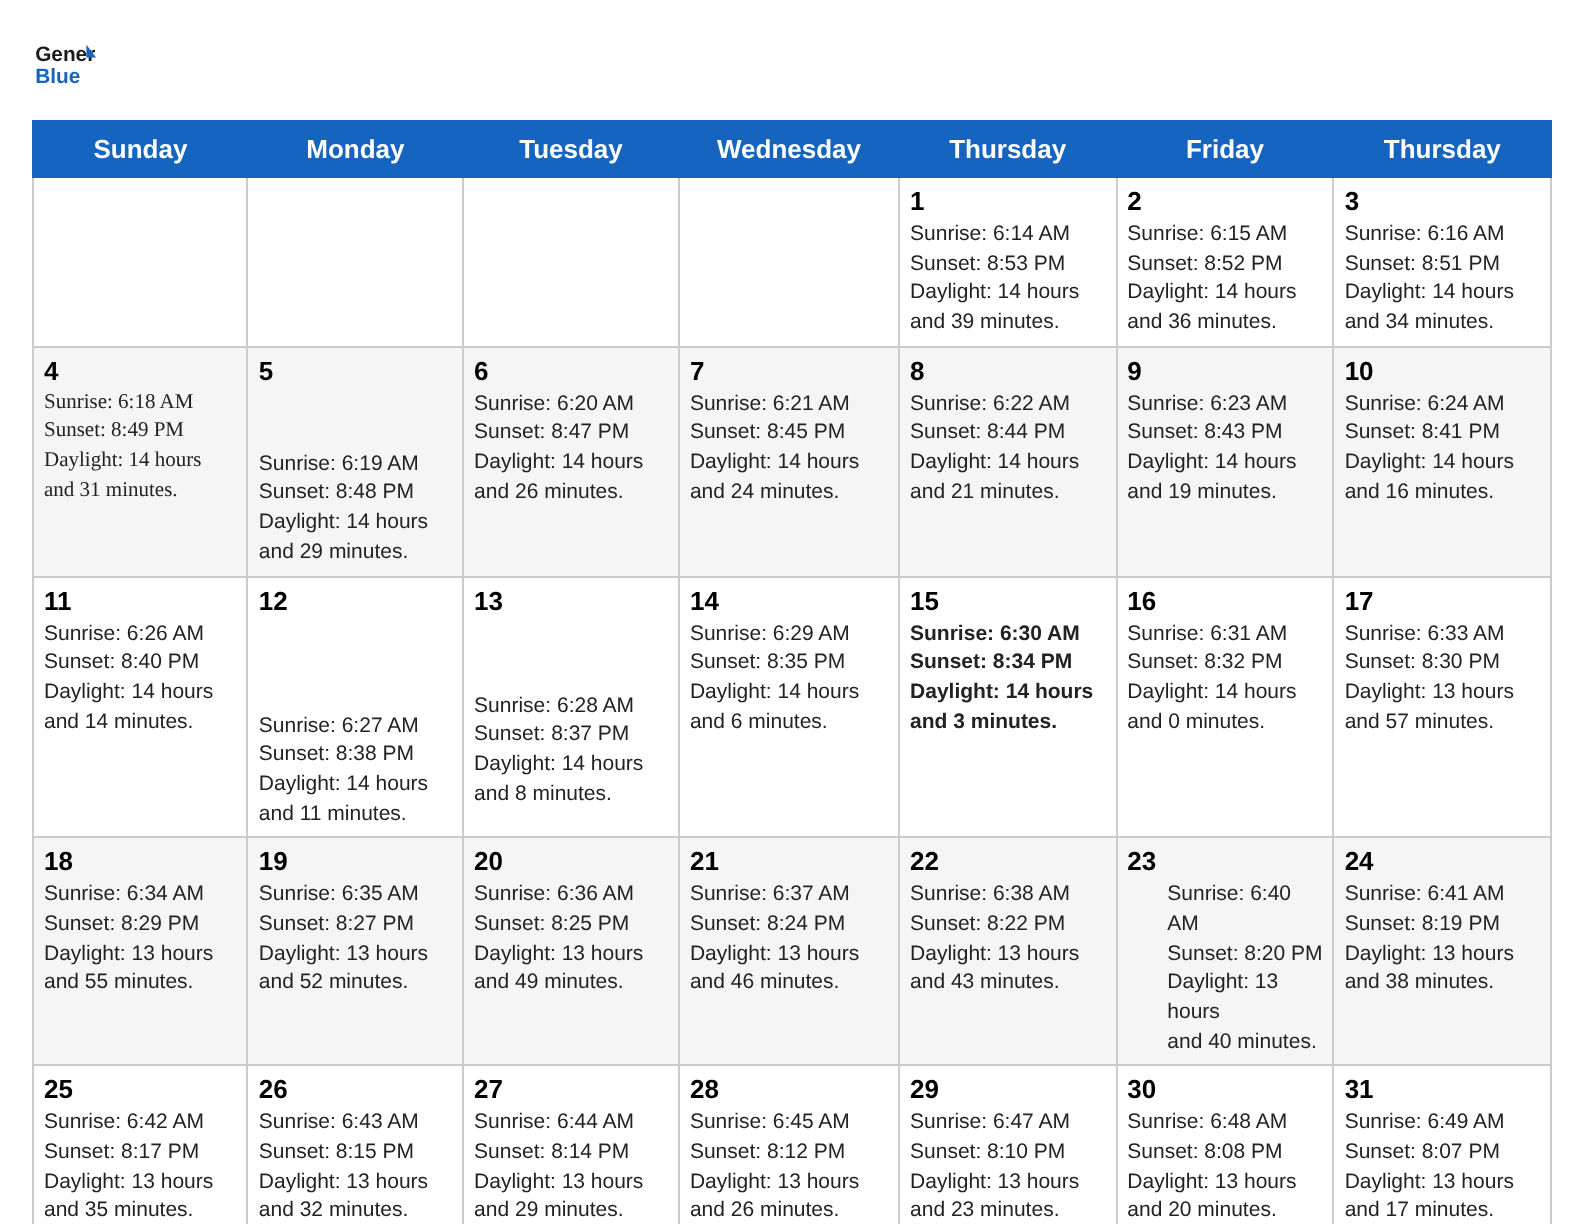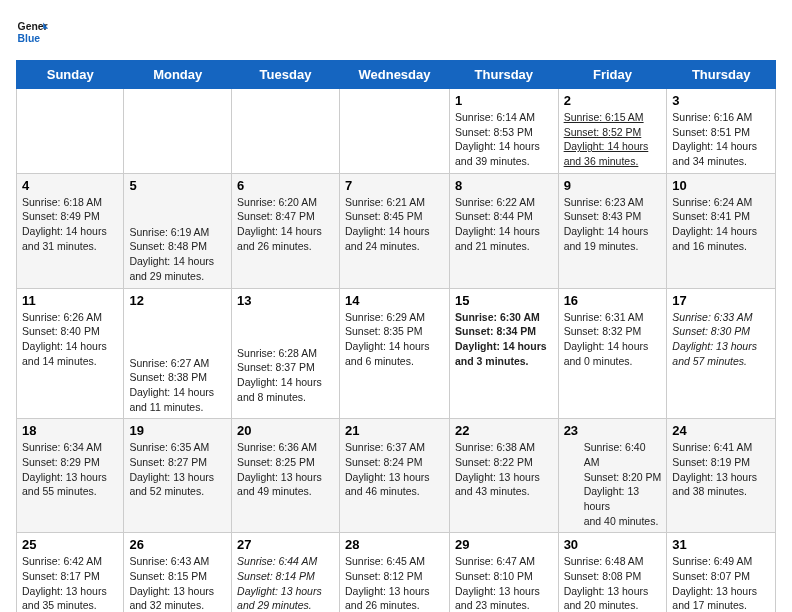--- a/index.html
+++ b/index.html
@@ -115,37 +115,37 @@
         <td class="empty"></td>
         <td>
           <span class="day-num">1</span>
           <div class="day-info" style="white-space: pre-line;">Sunrise: 6:14 AM
 Sunset: 8:53 PM
 Daylight: 14 hours
 and 39 minutes.</div>
         </td>
         <td>
           <span class="day-num">2</span>
-          <div class="day-info" style="white-space: pre-line; text-decoration: underline;">Sunrise: 6:15 AM
+          <div class="day-info" style="white-space: pre-line;">Sunrise: 6:15 AM
 Sunset: 8:52 PM
 Daylight: 14 hours
 and 36 minutes.</div>
         </td>
         <td>
           <span class="day-num">3</span>
           <div class="day-info" style="white-space: pre-line;">Sunrise: 6:16 AM
 Sunset: 8:51 PM
 Daylight: 14 hours
 and 34 minutes.</div>
         </td>
       </tr>
       <tr class="row-shade">
         <td>
           <span class="day-num">4</span>
-          <div class="day-info" style="white-space: pre-line;">Sunrise: 6:18 AM
+          <div class="day-info" style="white-space: pre-line; font-family: Liberation Serif, serif;">Sunrise: 6:18 AM
 Sunset: 8:49 PM
 Daylight: 14 hours
 and 31 minutes.</div>
         </td>
         <td>
           <span class="day-num">5</span>
           <div class="day-info" style="white-space: pre-line; margin-top: 32px;">Sunrise: 6:19 AM
 Sunset: 8:48 PM
 Daylight: 14 hours
 and 29 minutes.</div>
@@ -224,21 +224,21 @@
         </td>
         <td>
           <span class="day-num">16</span>
           <div class="day-info" style="white-space: pre-line;">Sunrise: 6:31 AM
 Sunset: 8:32 PM
 Daylight: 14 hours
 and 0 minutes.</div>
         </td>
         <td>
           <span class="day-num">17</span>
-          <div class="day-info" style="white-space: pre-line; font-style: italic;">Sunrise: 6:33 AM
+          <div class="day-info" style="white-space: pre-line;">Sunrise: 6:33 AM
 Sunset: 8:30 PM
 Daylight: 13 hours
 and 57 minutes.</div>
         </td>
       </tr>
       <tr class="row-shade">
         <td>
           <span class="day-num">18</span>
           <div class="day-info" style="white-space: pre-line;">Sunrise: 6:34 AM
 Sunset: 8:29 PM
@@ -298,21 +298,21 @@
         </td>
         <td>
           <span class="day-num">26</span>
           <div class="day-info" style="white-space: pre-line;">Sunrise: 6:43 AM
 Sunset: 8:15 PM
 Daylight: 13 hours
 and 32 minutes.</div>
         </td>
         <td>
           <span class="day-num">27</span>
-          <div class="day-info" style="white-space: pre-line; font-style: italic;">Sunrise: 6:44 AM
+          <div class="day-info" style="white-space: pre-line;">Sunrise: 6:44 AM
 Sunset: 8:14 PM
 Daylight: 13 hours
 and 29 minutes.</div>
         </td>
         <td>
           <span class="day-num">28</span>
           <div class="day-info" style="white-space: pre-line;">Sunrise: 6:45 AM
 Sunset: 8:12 PM
 Daylight: 13 hours
 and 26 minutes.</div>

